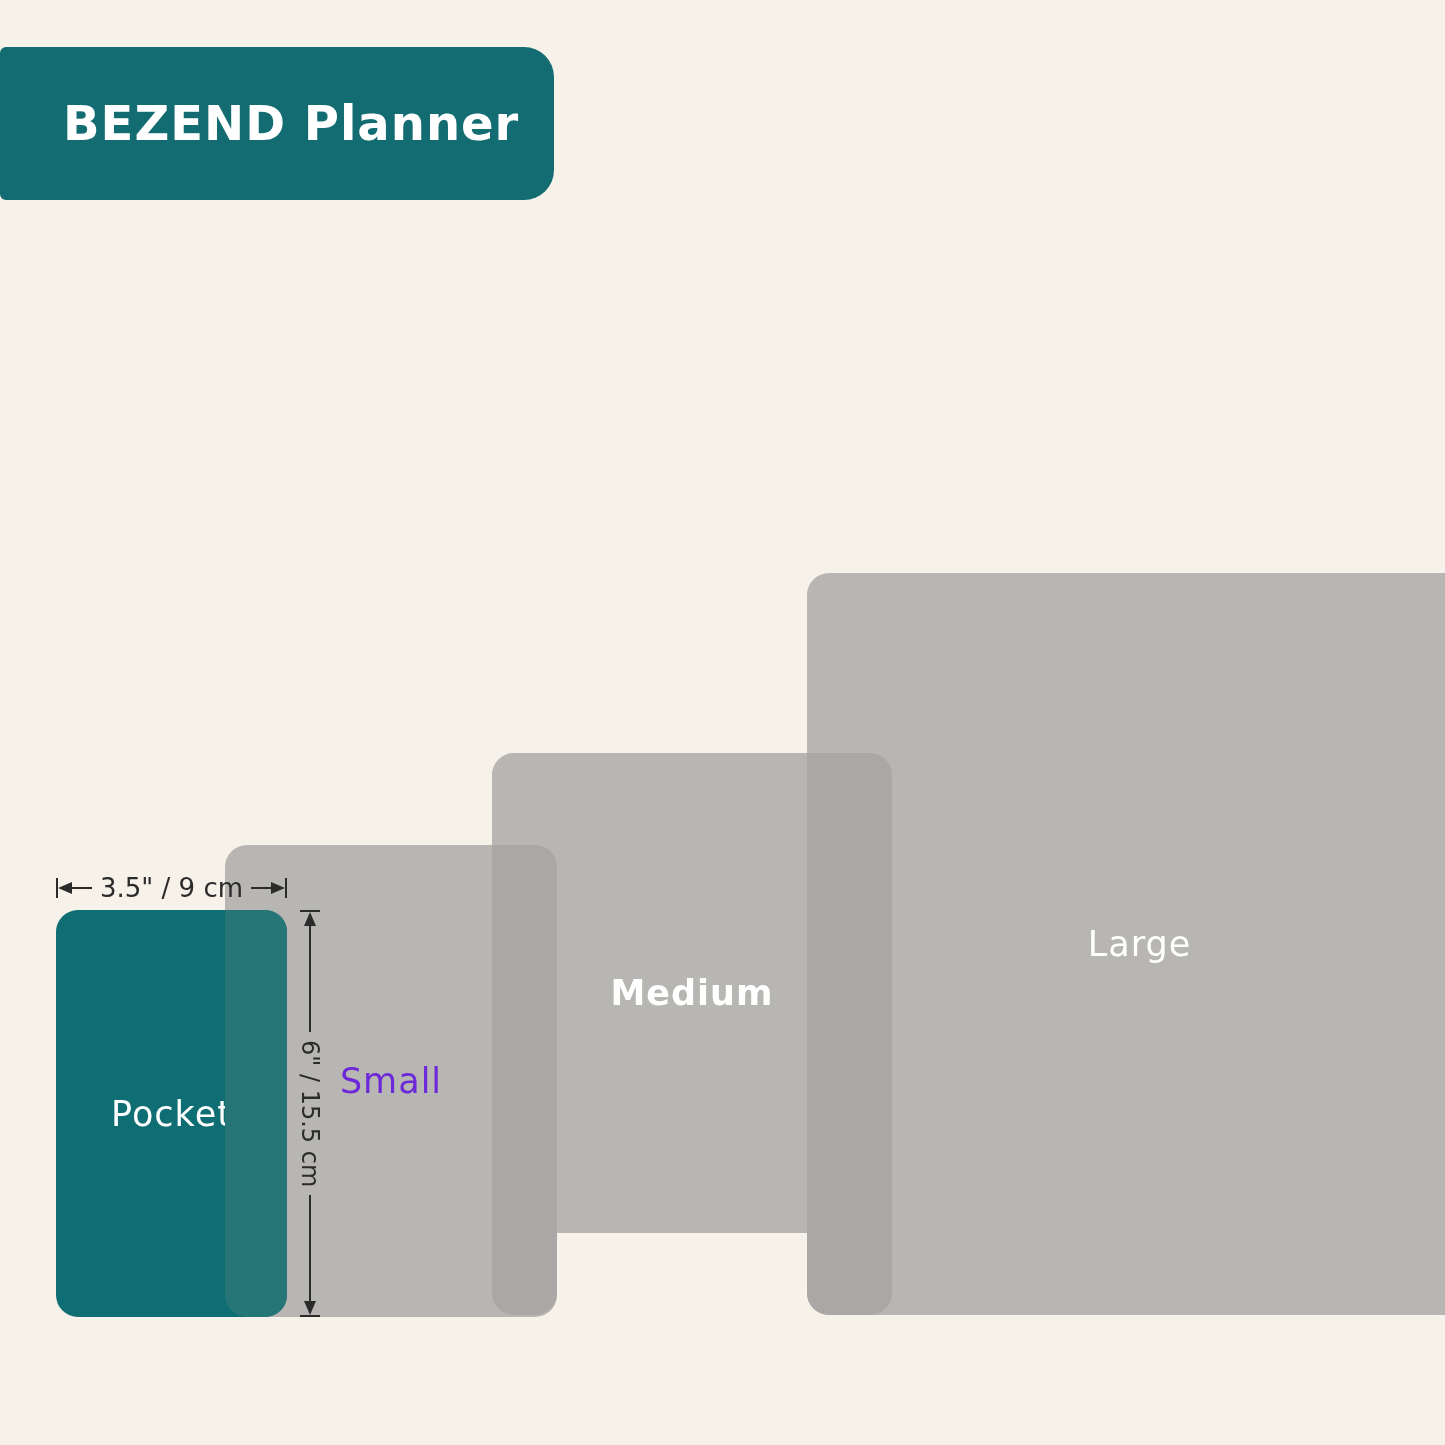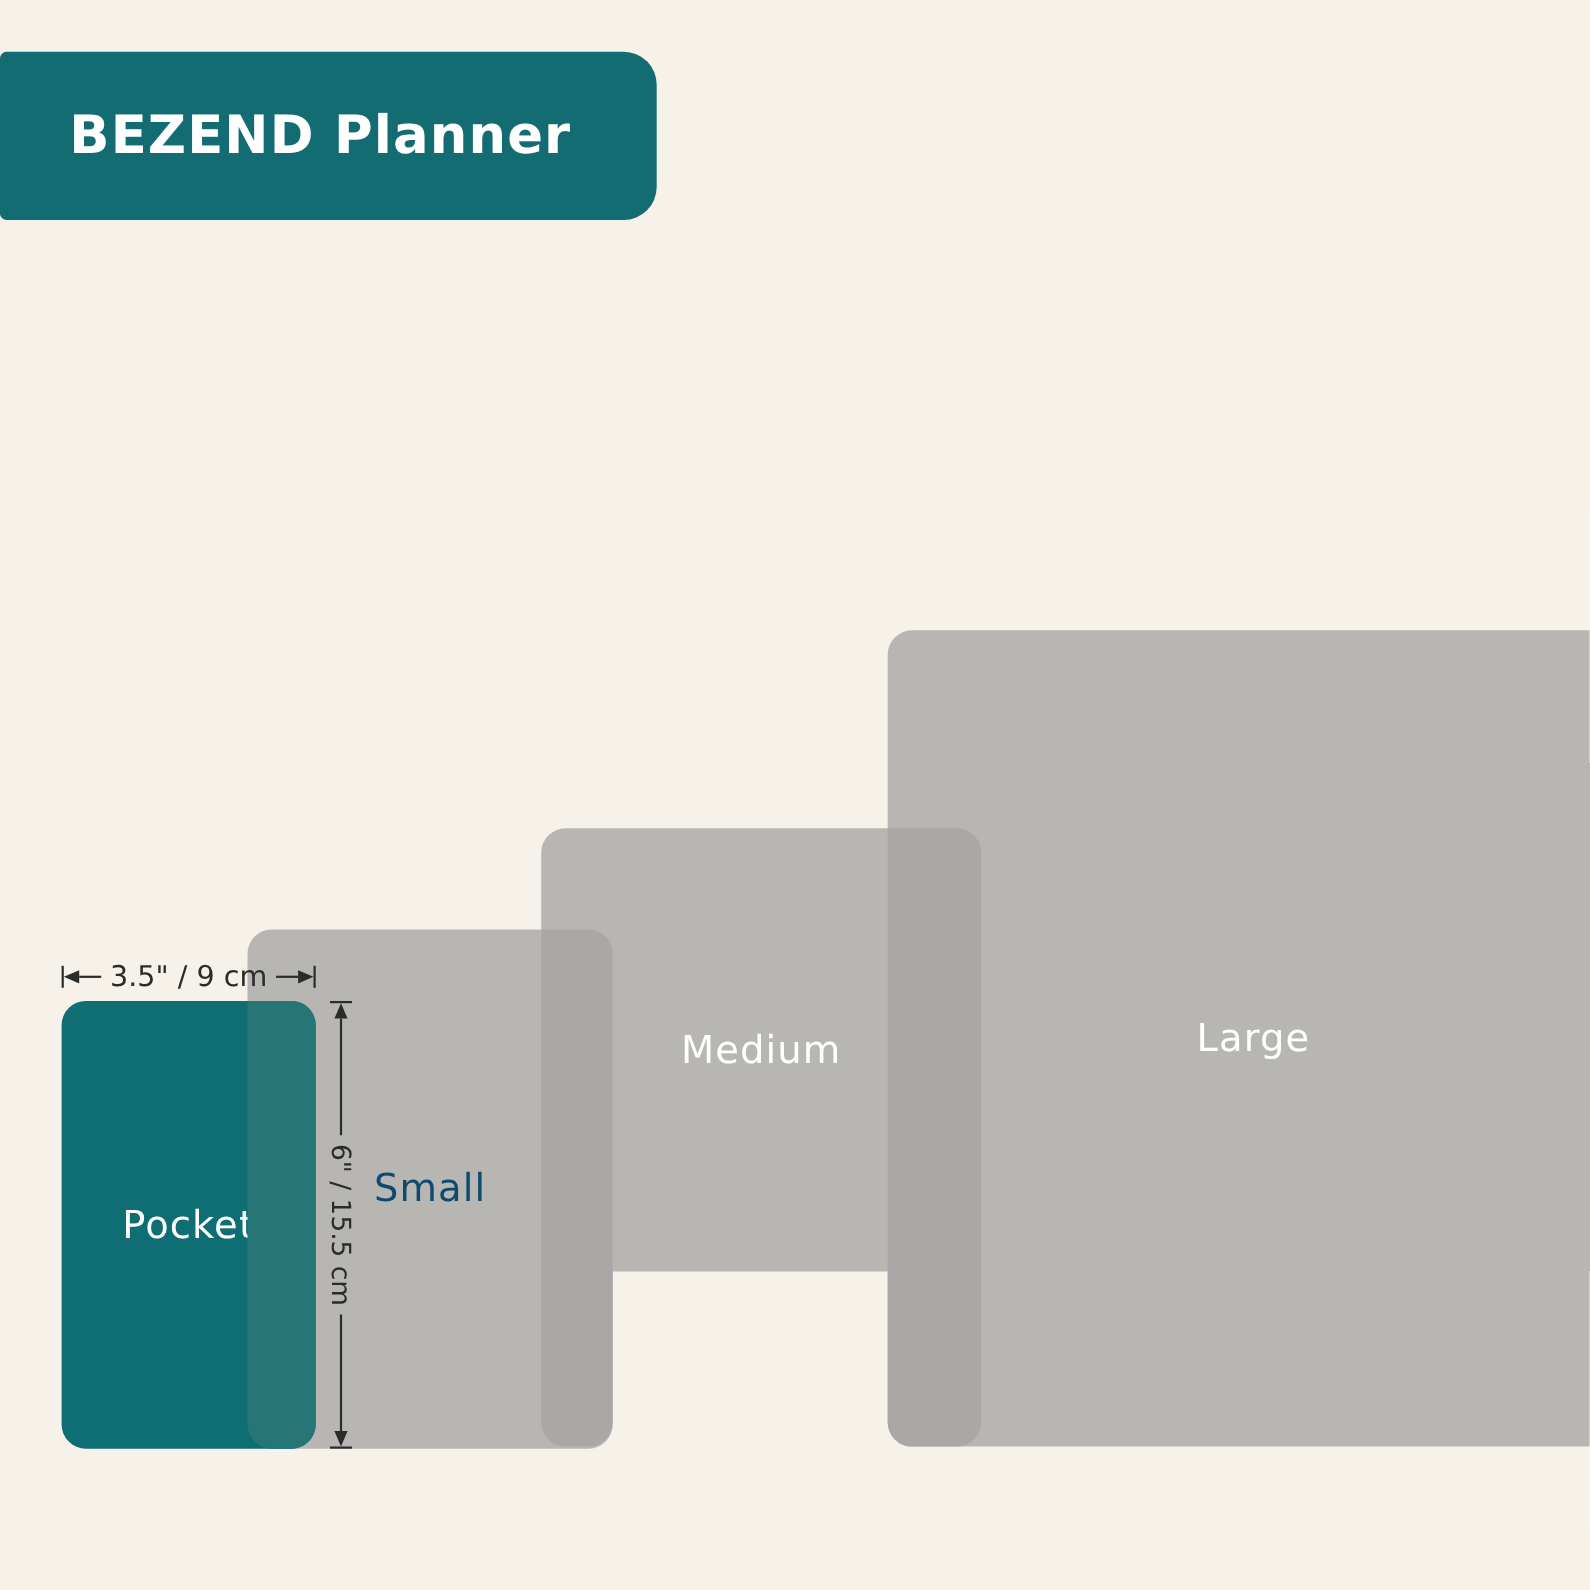--- a/index.html
+++ b/index.html
@@ -9,21 +9,21 @@
     height: 1445px;
     background: #f6f2e9;
     overflow: hidden;
     font-family: "DejaVu Sans", sans-serif;
   }
 
   
   .header-card {
     position: absolute;
     left: 0; top: 47px;
-    width: 597px; height: 153px;
+    width: 554px; height: 153px;
     background: #146c73;
     border-radius: 6px 30px 30px 6px;
     box-sizing: border-box;
     padding-left: 63px;
     display: flex;
     flex-direction: column;
     justify-content: center;
     color: #ffffff;
   }
   .header-title {
@@ -119,25 +119,25 @@
 <div class="canvas" style="background: rgb(246, 242, 233); --dim-color: #2b2b2b;">
 
   <div class="header-card" style="background: rgb(20, 108, 115); color: rgb(255, 255, 255);">
     <div class="header-title">BEZEND Planner</div>
   </div>
 
   <div id="rects-layer">
       <div class="size-rect" style="left: 807px; top: 573px; width: 665px; height: 742px; background: rgb(184, 182, 179);">
         <div class="size-label" style="color: rgb(255, 255, 255);">Large</div>
       </div>
-      <div class="size-rect" style="left: 492px; top: 753px; width: 400px; height: 403px; background: rgb(184, 182, 179);">
+      <div class="size-rect" style="left: 492px; top: 753px; width: 400px; height: 480px; background: rgb(184, 182, 179); font-weight: bold;">
         <div class="size-label" style="color: rgb(255, 255, 255);">Medium</div>
       </div>
       <div class="size-rect" style="left: 225px; top: 845px; width: 332px; height: 472px; background: rgb(184, 182, 179);">
-        <div class="size-label" style="color: #0c4a6e;">Small</div>
+        <div class="size-label" style="color: #6d28d9;">Small</div>
       </div>
       <div class="size-rect" style="left: 56px; top: 910px; width: 231px; height: 407px; background: rgb(14, 110, 115);">
         <div class="size-label" style="color: rgb(255, 255, 255);">Pocket</div>
       </div>
       <div class="overlap-strip" style="left: 807px; top: 753px; width: 85px; height: 562px; background: rgb(169, 168, 166);"></div>
       <div class="overlap-strip" style="left: 492px; top: 845px; width: 65px; height: 470px; background: rgb(169, 168, 166);"></div>
       <div class="overlap-strip" style="left: 225px; top: 910px; width: 62px; height: 407px; background: rgb(38, 118, 120);"></div>
     </div>
 
   <div class="dim-h">

